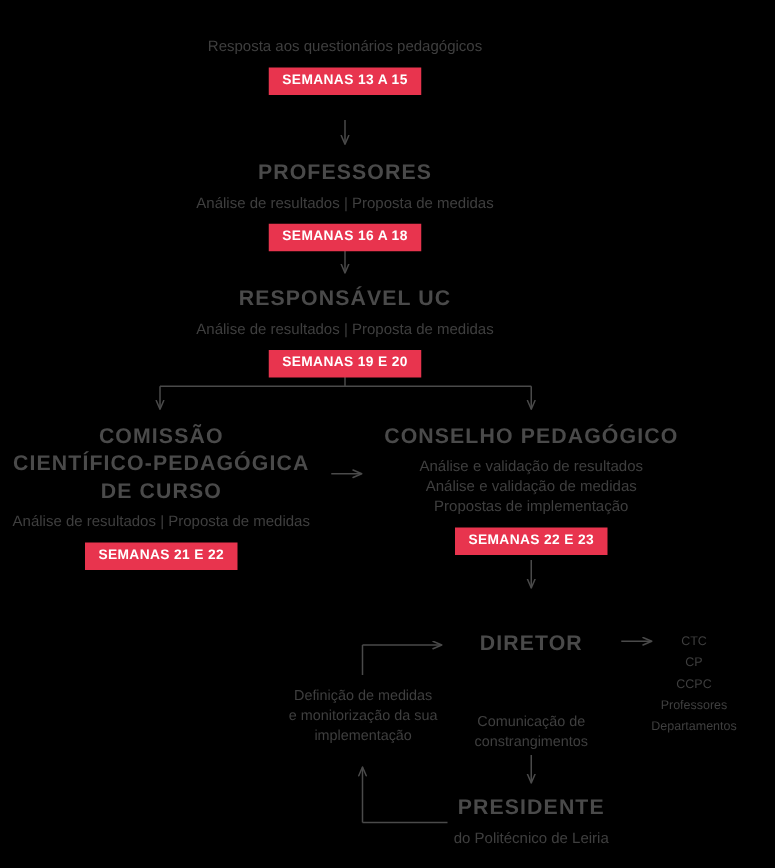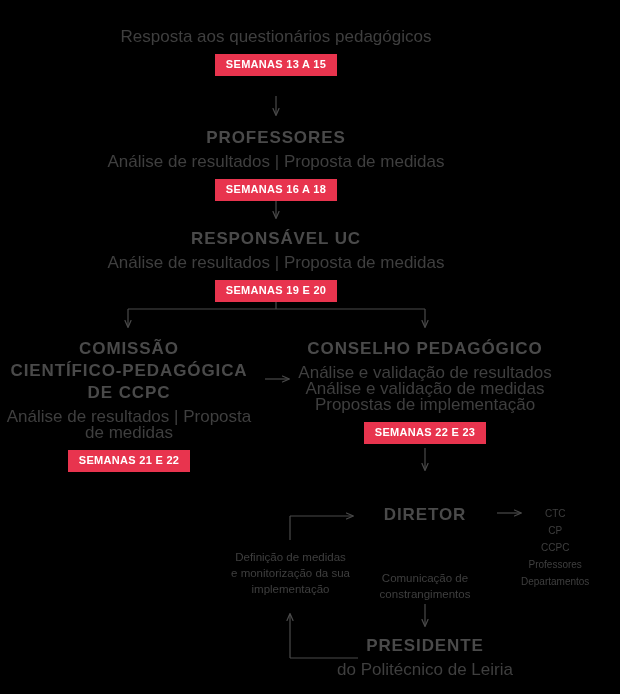--- a/index.html
+++ b/index.html
@@ -34,21 +34,21 @@
     font-family: "Liberation Sans", sans-serif;
     font-weight: bold;
     font-size: 17px;
     letter-spacing: 0.9px;
     color: #4a4a4a;
     line-height: 22px;
     white-space: pre-line;
   }
   .node-sub {
     font-family: "Liberation Sans", sans-serif;
-    font-size: 17px;
+    font-size: 12px;
     color: #3f3f3f;
     line-height: 16px;
     margin-top: 5px;
     white-space: pre-line;
   }
   .badge {
     display: inline-block;
     background: #e8344e;
     color: #ffffff;
     font-family: "Liberation Sans", sans-serif;
@@ -129,21 +129,21 @@
 
   <div class="node" style="left:76px; top:228px; width:400px;">
     <div class="node-title">RESPONSÁVEL UC</div>
     <div class="node-sub">Análise de resultados  |  Proposta de medidas</div>
     <div class="badge">SEMANAS 19 E 20</div>
   </div>
 
   <div class="node" style="left:4px; top:338px; width:250px;">
     <div class="node-title">COMISSÃO
 CIENTÍFICO-PEDAGÓGICA
-DE CCPC</div>
+DE CURSO</div>
     <div class="node-sub">Análise de resultados  |  Proposta de medidas</div>
     <div class="badge">SEMANAS 21 E 22</div>
   </div>
 
   <div class="node" style="left:285px; top:338px; width:280px;">
     <div class="node-title">CONSELHO PEDAGÓGICO</div>
     <div class="node-sub">Análise e validação de resultados
 Análise e validação de medidas
 Propostas de implementação</div>
     <div class="badge">SEMANAS 22 E 23</div>

